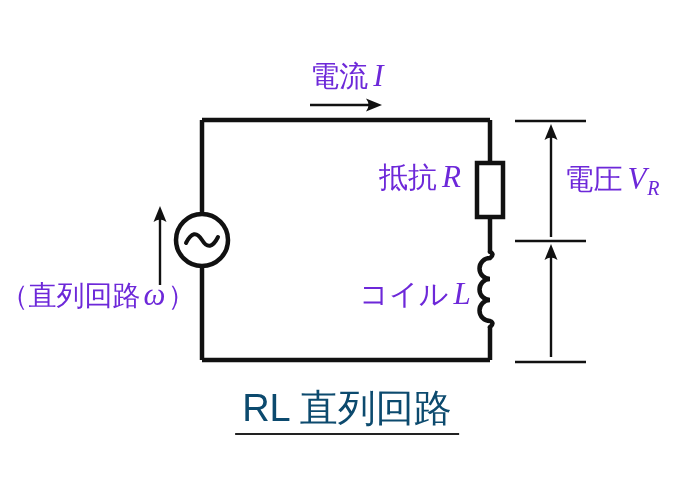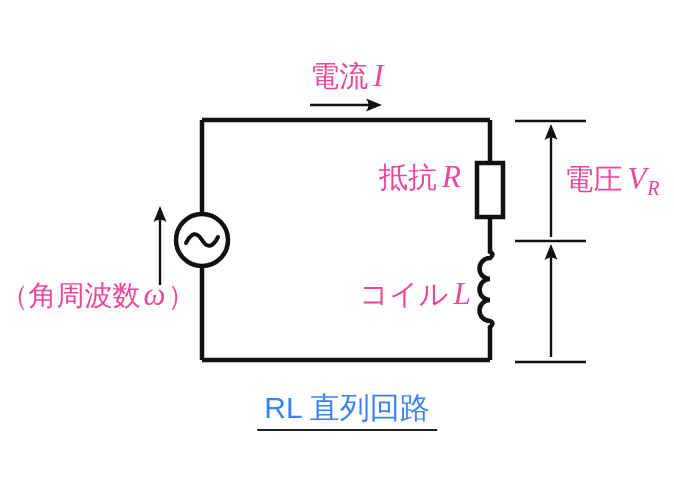--- a/index.html
+++ b/index.html
@@ -17,21 +17,21 @@
   }
   svg.circuit {
     position: absolute;
     left: 0;
     top: 0;
   }
   .label {
     position: absolute;
     transform: translate(-50%, -50%);
     white-space: nowrap;
-    color: #ec4899;
+    color: #6d28d9;
     font-size: 29px;
     line-height: 1;
   }
   .mvar {
     font-family: "Liberation Serif", "DejaVu Serif", serif;
     font-style: italic;
     font-size: 31px;
     margin-left: 5px;
   }
   .mvar.tight { margin-left: 3px; margin-right: 2px; }
@@ -39,22 +39,22 @@
     font-family: "Liberation Serif", "DejaVu Serif", serif;
     font-style: italic;
     font-size: 20px;
     vertical-align: -0.28em;
     margin-left: 1px;
   }
   .title {
     position: absolute;
     transform: translate(-50%, -50%);
     white-space: nowrap;
-    color: #3b82f6;
-    font-size: 30px;
+    color: #0c4a6e;
+    font-size: 38px;
     line-height: 1;
     padding: 0 7px 6px 7px;
     border-bottom: 2.5px solid #222222;
   }
 </style>
 </head>
 <body>
 
 <div class="canvas">
 
@@ -109,21 +109,21 @@
       <path d="M0 0 L-6.5 16 Q0 11 6.5 16 Z" fill="#111111" transform="translate(551,244)"></path>
     </g>
   </svg>
 
   <div class="label" style="left:347px; top:75px;">
     <span>電流</span><span class="mvar">I</span>
   </div>
 
 
   <div class="label" style="left:98px; top:294px; font-size:28px;">
-    <span>（角周波数</span><span class="mvar tight">ω</span><span>）</span>
+    <span>（直列回路</span><span class="mvar tight">ω</span><span>）</span>
   </div>
 
   <div class="label" style="left:420px; top:176px;">
     <span>抵抗</span><span class="mvar">R</span>
   </div>
 
   <div class="label" style="left:612px; top:180px;">
     <span>電圧</span><span class="mvar">V</span><sub class="msub">R</sub>
   </div>
 

